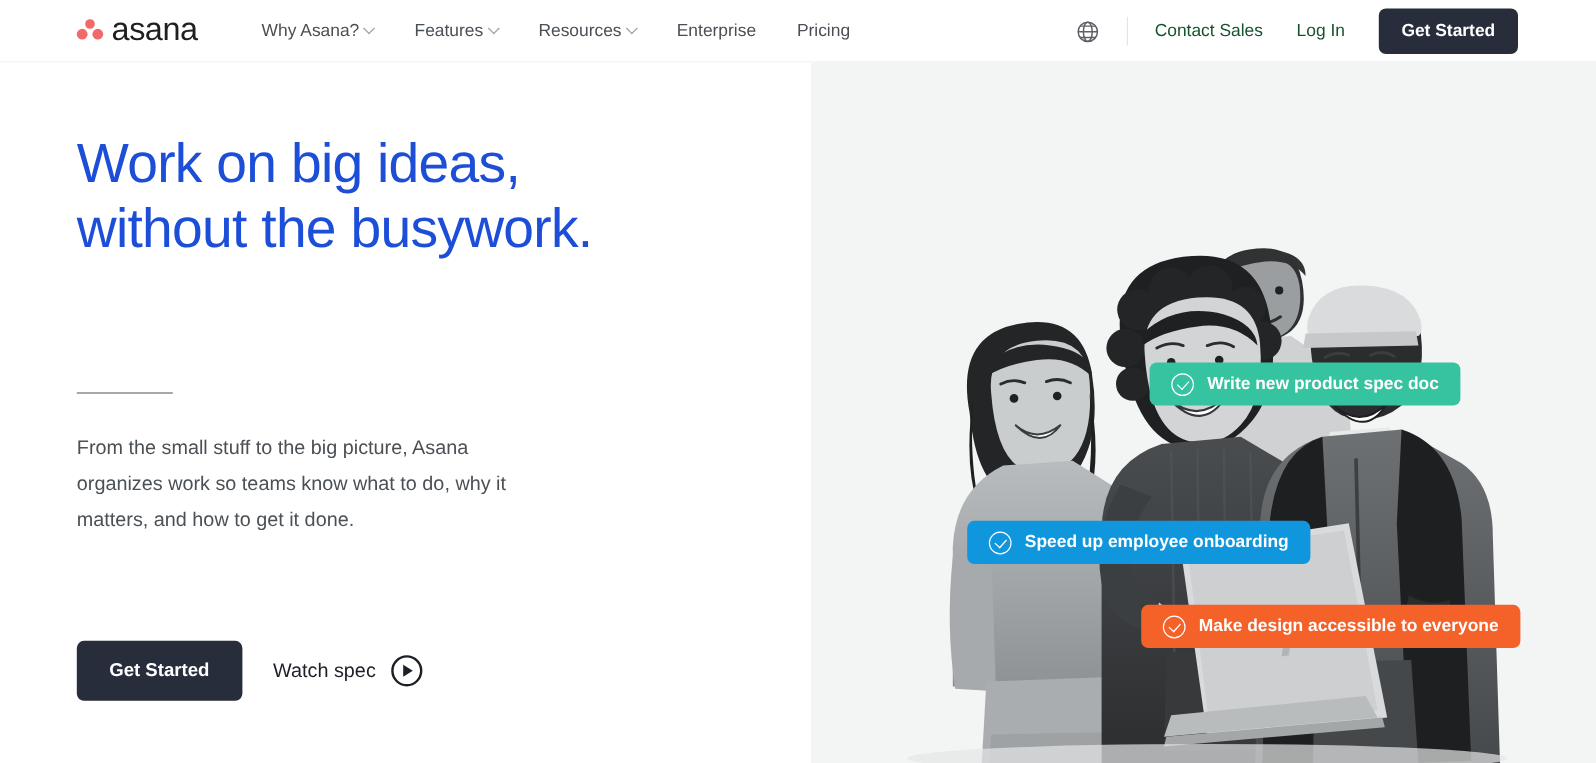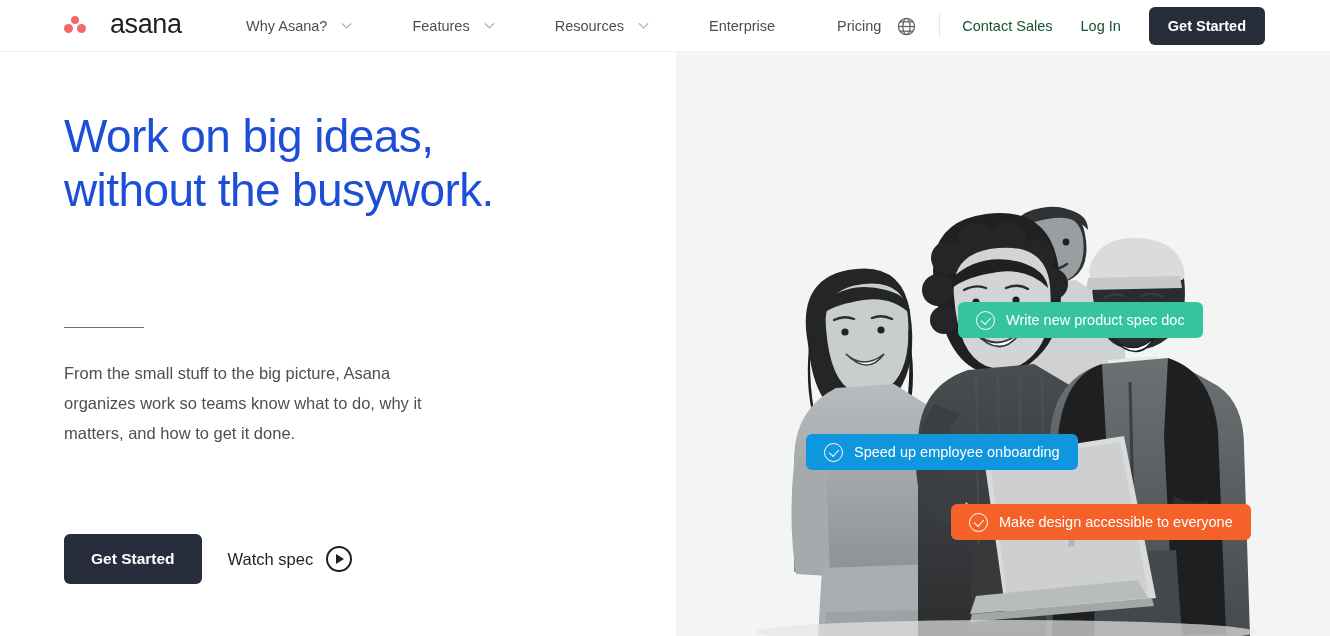--- a/index.html
+++ b/index.html
@@ -20,21 +20,21 @@
     position: absolute; top: 0; left: 0;
     width: 1330px; height: 52px;
     background: #ffffff;
     border-bottom: 1px solid #f1f2f3;
     display: flex; align-items: center;
     z-index: 30;
   }
 
   .logo {
     position: absolute; left: 64px; top: 11px;
-    display: flex; align-items: center; gap: 24px;
+    display: flex; align-items: center; gap: 7px;
     cursor: pointer;
   }
   .logo-dots { position: relative; width: 22px; height: 20px; }
   .logo-dots i {
     position: absolute; display: block;
     background: #f06a6a; border-radius: 50%;
   }
   .logo-dots i.d1 { width: 8px; height: 8px; left: 7px;  top: 1px; }
   .logo-dots i.d2 { width: 9px; height: 9px; left: 0px;  top: 9px; }
   .logo-dots i.d3 { width: 9px; height: 9px; left: 13px; top: 9px; }
@@ -42,23 +42,23 @@
     font-size: 27px; letter-spacing: -0.4px;
     color: #1e1f21; font-weight: 400;
     line-height: 1;
   }
 
   .nav-links {
     position: absolute; left: 218px; top: 0;
     height: 52px; display: flex; align-items: center; gap: 34px;
   }
   .nav-link {
-    display: flex; align-items: center; gap: 16px;
+    display: flex; align-items: center; gap: 5px;
     font-size: 14.5px; color: #4a4f55; font-weight: 500;
-    cursor: pointer; white-space: nowrap; margin-left: 28px;
+    cursor: pointer; white-space: nowrap;
   }
   .chev {
     display: inline-block; width: 7px; height: 7px;
     border-right: 1.3px solid #9aa0a6;
     border-bottom: 1.3px solid #9aa0a6;
     transform: rotate(45deg) translate(-2px,-2px);
   }
 
   .nav-right {
     position: absolute; right: 0; top: 0; height: 52px;
@@ -142,21 +142,21 @@
 
   
   .photo { position: absolute; left: 0; top: 0; width: 654px; height: 584px; }
 
   
   .pill {
     position: absolute;
     display: flex; align-items: center; gap: 11px;
     padding: 0 18px; height: 36px;
     border-radius: 6px; cursor: pointer;
-    color: #ffffff; font-size: 14.5px; font-weight: 400;
+    color: #ffffff; font-size: 14.5px; font-weight: 700;
     white-space: nowrap;
     z-index: 12;
   }
   .pill-check {
     width: 19px; height: 19px; flex: none;
     border-radius: 50%; border: 1.8px solid #ffffff;
     display: flex; align-items: center; justify-content: center;
   }
   .pill-check::after {
     content: ""; display: block;

